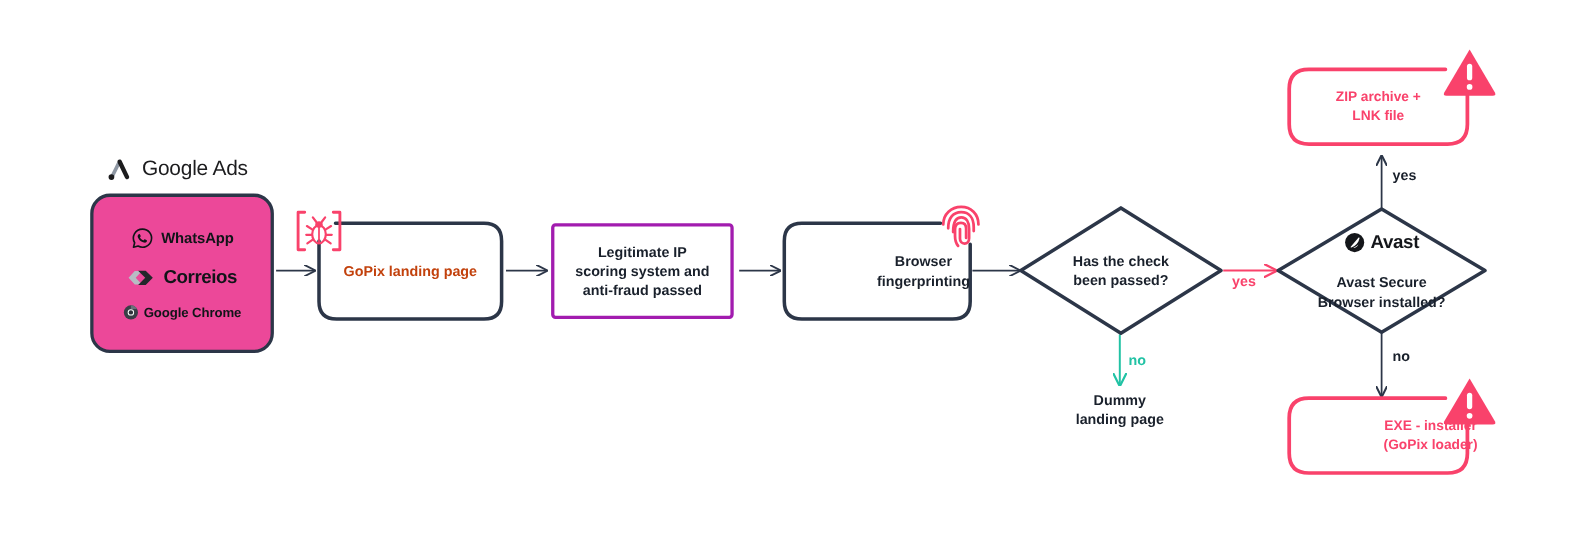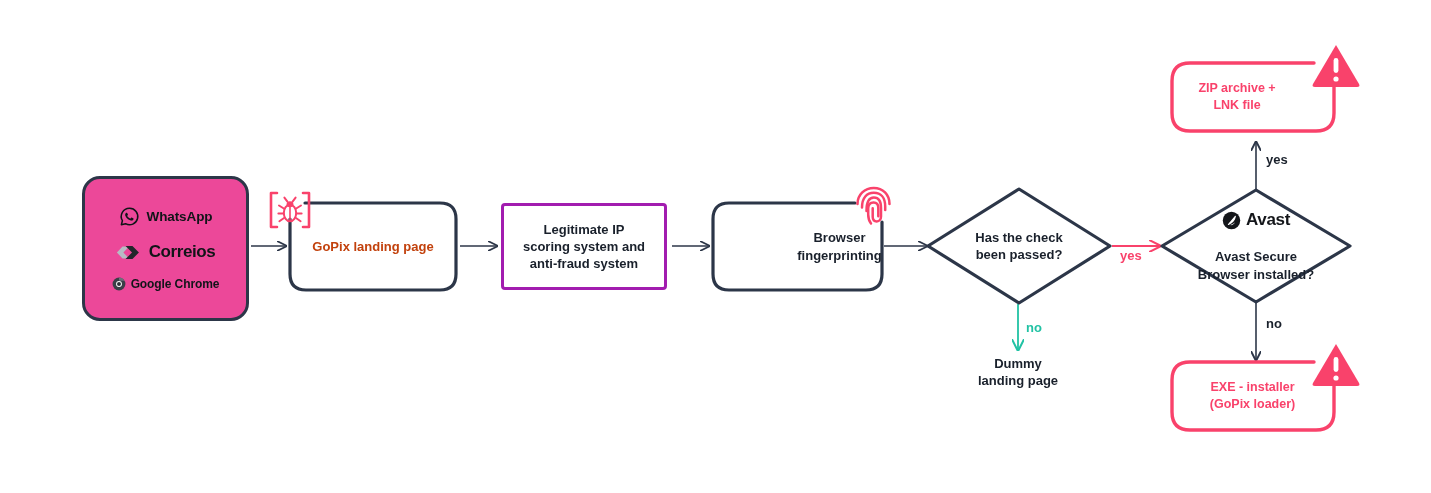--- a/index.html
+++ b/index.html
@@ -169,20 +169,28 @@
     <path d="M 855 203 L 729 203 Q 713 203 713 219 L 713 274 Q 713 290 729 290
              L 866 290 Q 882 290 882 274 L 882 222" fill="none" stroke="#2c3648" stroke-width="3.2" stroke-linejoin="round" stroke-linecap="round"></path>
 
     <path d="M 1314 63 L 1190 63 Q 1172 63 1172 81 L 1172 113 Q 1172 131 1190 131
              L 1316 131 Q 1334 131 1334 113 L 1334 84" fill="none" stroke="#f9426b" stroke-width="3.4" stroke-linejoin="round" stroke-linecap="round"></path>
 
     <path d="M 1314 362 L 1190 362 Q 1172 362 1172 380 L 1172 412 Q 1172 430 1190 430
              L 1316 430 Q 1334 430 1334 412 L 1334 383" fill="none" stroke="#f9426b" stroke-width="3.4" stroke-linejoin="round" stroke-linecap="round"></path>
   </svg>
 
+  <div class="gads" style="left:96px; top:142px;">
+    <svg width="24" height="24" viewBox="0 0 24 24">
+      <path d="M3.2 20.2 L10.6 5.2 L13.4 7.0 L6.4 21.2 Z" fill="#8e97a3"></path>
+      <path d="M11.0 4.0 C12.0 2.6 14.0 2.9 14.7 4.3 L21.3 18.3 C22.0 19.9 20.4 21.6 18.8 20.9 C18.2 20.6 17.9 20.2 17.6 19.6 L11.0 5.9 C10.7 5.3 10.6 4.6 11.0 4.0 Z" fill="#1c1c1e"></path>
+      <circle cx="5.3" cy="19.0" r="2.6" fill="#1c1c1e"></circle>
+    </svg>
+    <span class="gads-text">Google Ads</span>
+  </div>
 
   <div class="source-box" style="left:82px; top:176px; width:167px; height:145px;">
 
     <div class="logo-row">
       <svg width="21" height="21" viewBox="0 0 24 24">
         <path d="M12 2.6 a9.4 9.4 0 0 0 -8.1 14.2 L2.7 21.4 l4.8 -1.2 A9.4 9.4 0 1 0 12 2.6 Z" fill="none" stroke="#111418" stroke-width="1.7" stroke-linejoin="round"></path>
         <path d="M8.9 7.6 c-.3 0-.7.1-1 .5 -.4.4-.9 1-.9 2 0 1.1.8 2.2 1 2.4 .1.2 1.6 2.6 4 3.6 1.9.8 2.3.6 2.8.6 .5-.1 1.5-.6 1.7-1.2 .2-.6.2-1.1.1-1.2 -.1-.1-.3-.2-.5-.3l-1.6-.8c-.2-.1-.4-.1-.6.1l-.7.9c-.1.2-.3.2-.5.1 -.7-.3-1.5-.8-2.1-1.4 -.5-.5-.9-1.1-1.1-1.6 -.1-.2 0-.3.1-.4l.5-.6c.1-.2.2-.3.1-.5l-.7-1.6c-.2-.4-.3-.6-.6-.6Z" fill="#111418"></path>
       </svg>
       <span class="brand-text" style="font-size:13.5px;">WhatsApp</span>
     </div>
@@ -231,21 +239,21 @@
       <line x1="28.2" y1="18.5" x2="33" y2="15.5" stroke="#f9426b" stroke-width="2" stroke-linecap="round"></line>
       <line x1="28.5" y1="23.5" x2="33.6" y2="23.5" stroke="#f9426b" stroke-width="2" stroke-linecap="round"></line>
       <line x1="28" y1="28" x2="32.6" y2="31.2" stroke="#f9426b" stroke-width="2" stroke-linecap="round"></line>
     </svg>
   </div>
 
   <div class="node-box" style="left:501px; top:203px; width:166px; height:87px; font-size:13px;">
     <div>
       <div>Legitimate IP</div>
       <div>scoring system and</div>
-      <div>anti-fraud system</div>
+      <div>anti-fraud passed</div>
     </div>
   </div>
 
   <div style="position:absolute; left:713px; top:203px; width:169px; height:87px;
               display:flex; align-items:center; justify-content:center;
               font-weight:bold; font-size:13px; color:#19202b; text-align:center; line-height:1.34;padding-left:42px;">
     <div>
       <div>Browser</div>
       <div>fingerprinting</div>
     </div>
@@ -287,37 +295,37 @@
     </div>
   </div>
 
   <div class="text-node" style="left:948px; top:355px; width:140px;">
     <div>Dummy</div>
     <div>landing page</div>
   </div>
 
   <div style="position:absolute; left:1172px; top:63px; width:130px; height:68px;
               display:flex; align-items:center; justify-content:center; text-align:center;
-              font-weight:bold; font-size:12.5px; color:#f9426b; line-height:1.36;">
+              font-weight:bold; font-size:12.5px; color:#f9426b; line-height:1.36;padding-left:16px;">
     <div>
       <div>ZIP archive +</div>
       <div>LNK file</div>
     </div>
   </div>
   <div class="abs" style="left:1310px; top:40px;">
     <svg width="52" height="50" viewBox="0 0 52 50">
       <path d="M26 5 L49 44 Q50.5 47 47 47 L5 47 Q1.5 47 3 44 Z" fill="#f9426b"></path>
       <rect x="23.6" y="18" width="4.8" height="15" rx="2.4" fill="#ffffff"></rect>
       <circle cx="26" cy="39" r="2.6" fill="#ffffff"></circle>
     </svg>
   </div>
 
   <div style="position:absolute; left:1172px; top:362px; width:161px; height:68px;
               display:flex; align-items:center; justify-content:center; text-align:center;
-              font-weight:bold; font-size:12.5px; color:#f9426b; line-height:1.36;">
+              font-weight:bold; font-size:12.5px; color:#f9426b; line-height:1.36;padding-left:48px;">
     <div>
       <div>EXE - installer</div>
       <div>(GoPix loader)</div>
     </div>
   </div>
   <div class="abs" style="left:1310px; top:339px;">
     <svg width="52" height="50" viewBox="0 0 52 50">
       <path d="M26 5 L49 44 Q50.5 47 47 47 L5 47 Q1.5 47 3 44 Z" fill="#f9426b"></path>
       <rect x="23.6" y="18" width="4.8" height="15" rx="2.4" fill="#ffffff"></rect>
       <circle cx="26" cy="39" r="2.6" fill="#ffffff"></circle>

